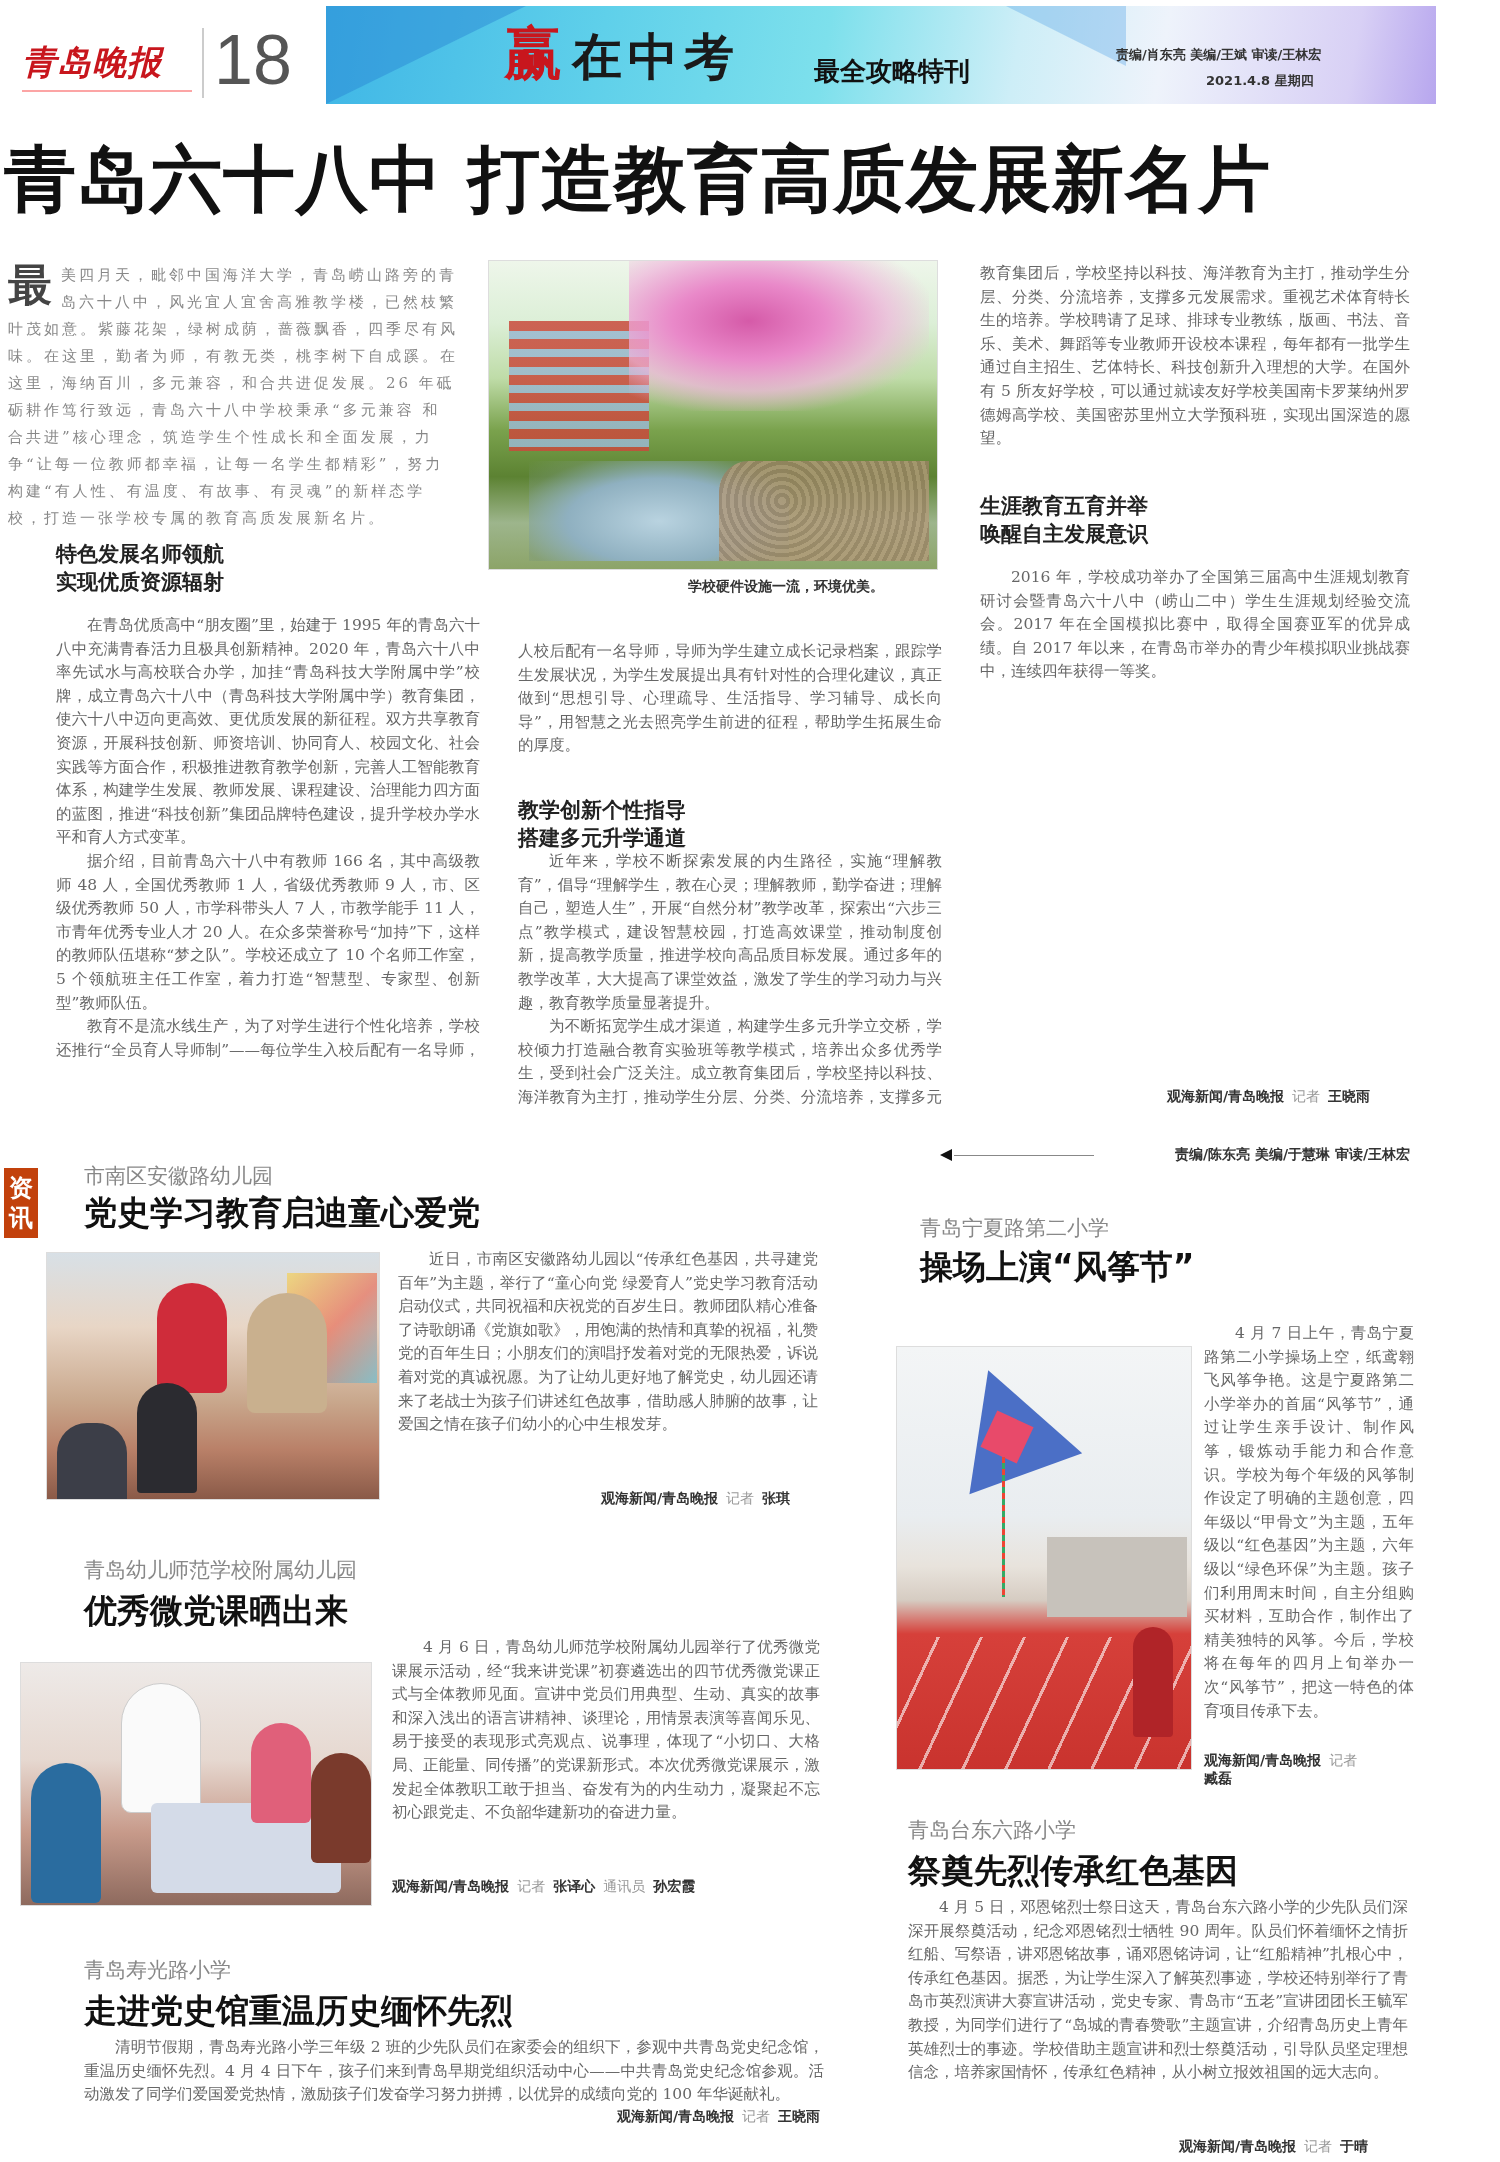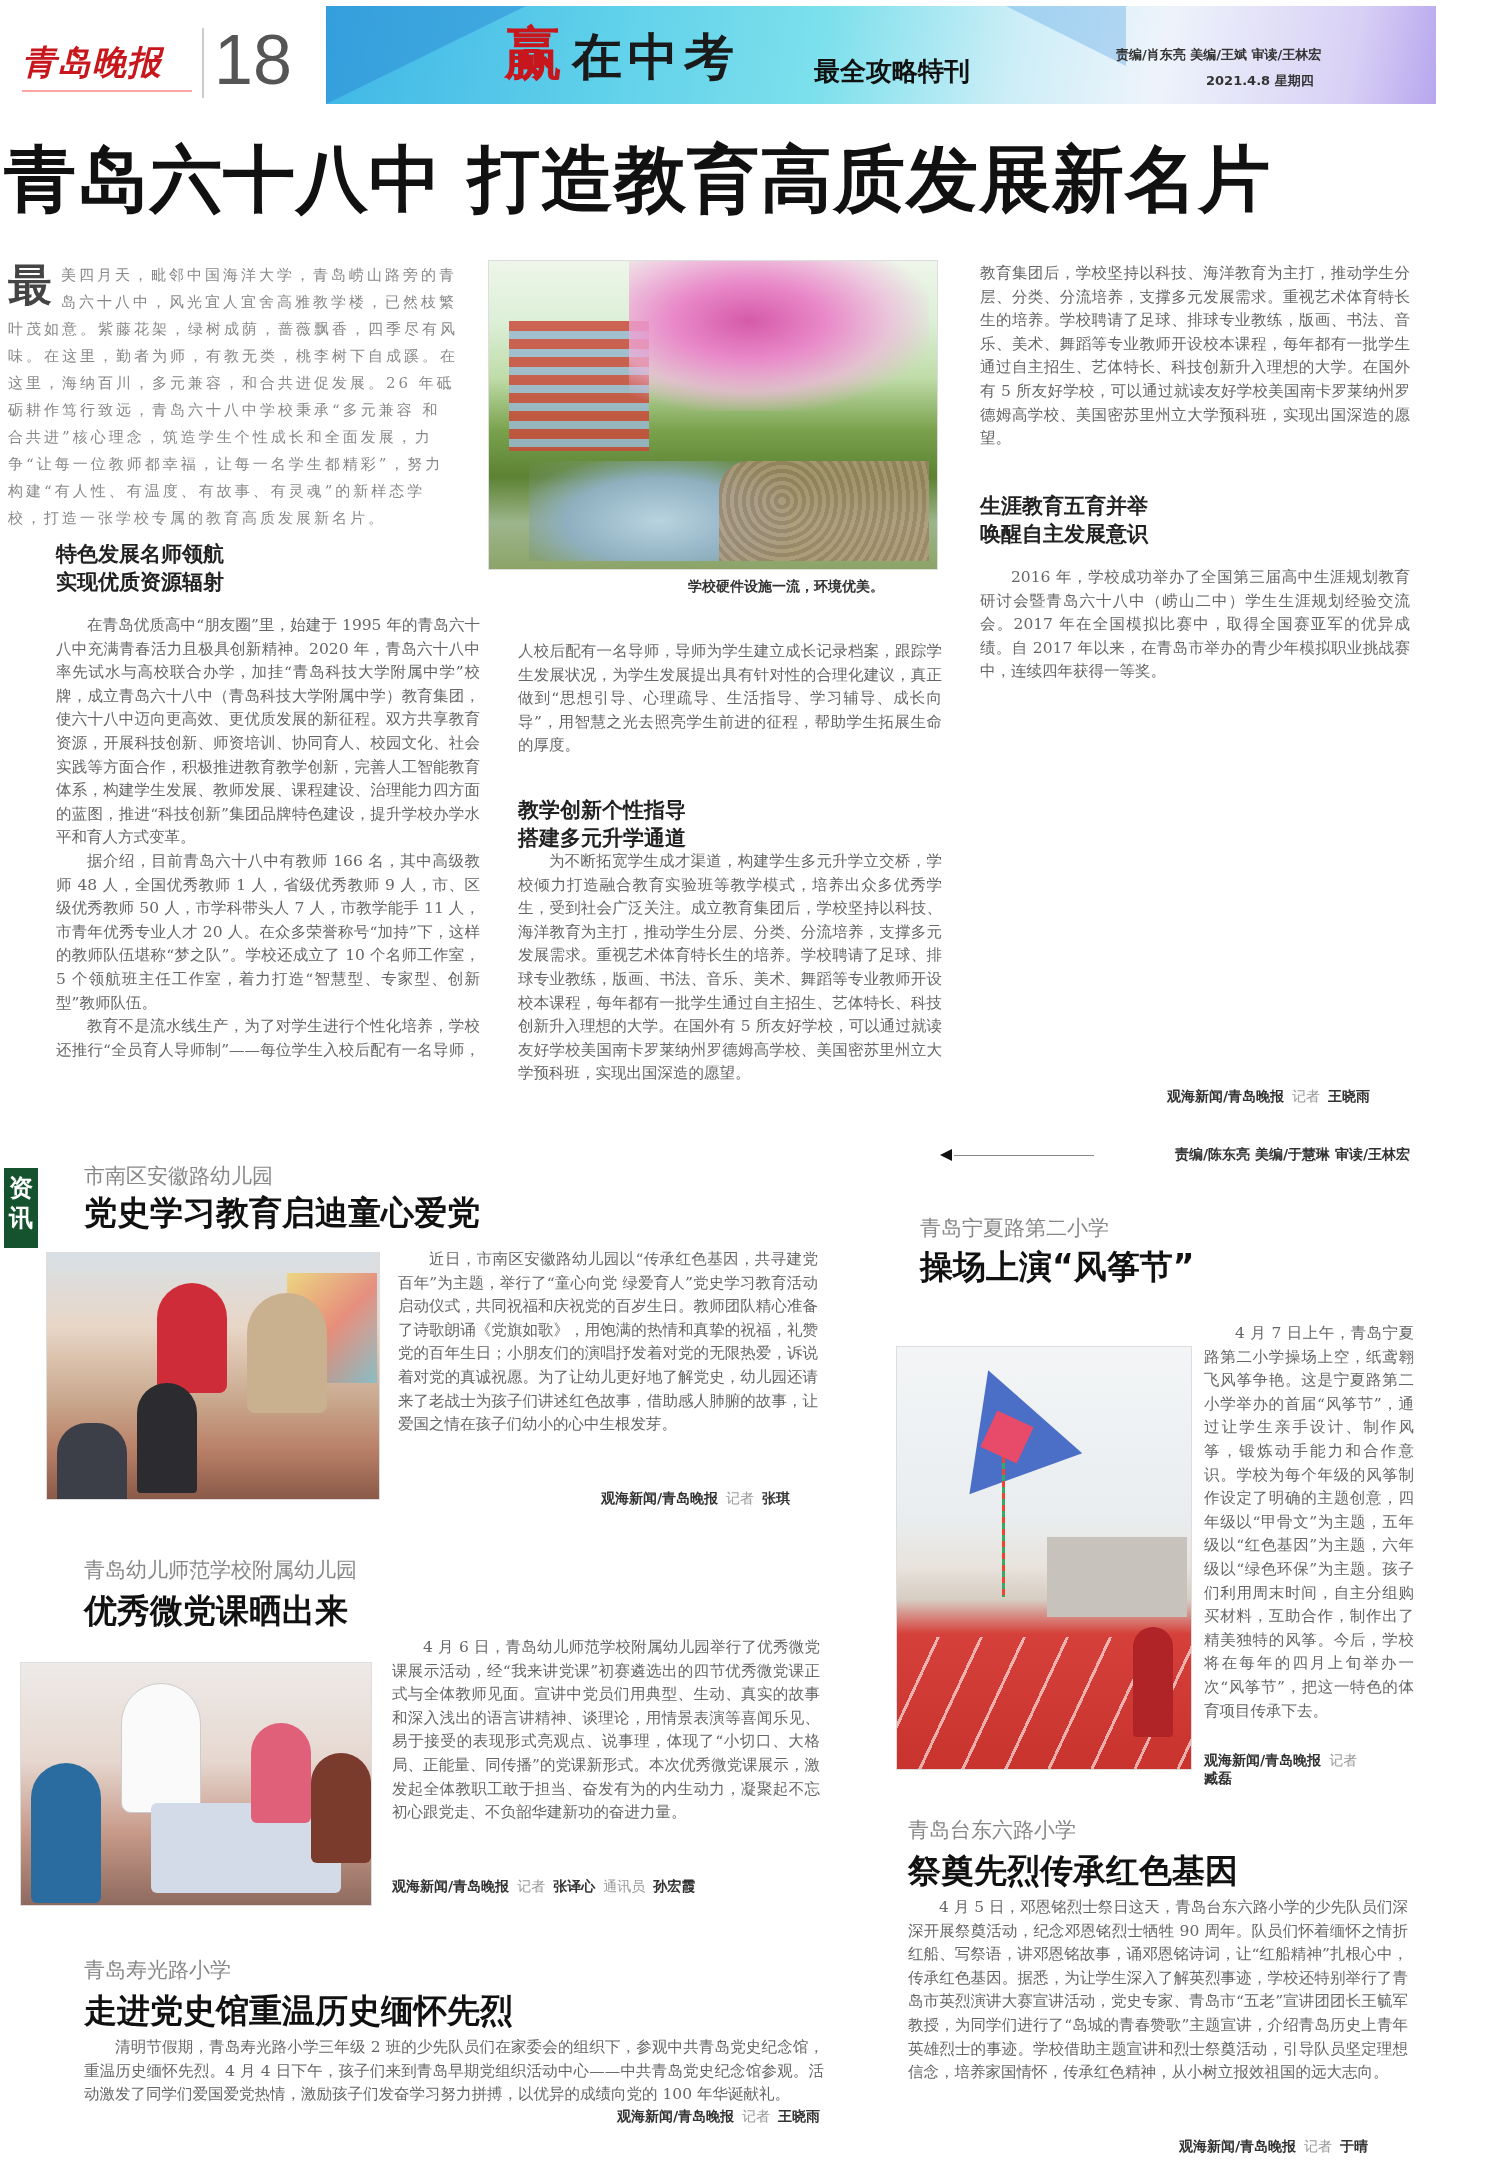--- a/index.html
+++ b/index.html
@@ -64,21 +64,21 @@
   .photo-kite .kid { position: absolute; left: 236px; top: 280px; width: 40px; height: 110px; background: #b02428; border-radius: 20px 20px 4px 4px; }
 
   
   .byline { font-size: 14px; color: #333; font-weight: bold; text-align: right; }
   .byline .muted { color: #999; font-weight: normal; margin: 0 8px; }
   .credits-line { left: 940px; top: 1146px; width: 470px; height: 20px; }
   .credits-line .arrow { position: absolute; left: 0; top: 3px; width: 0; height: 0; border-top: 6px solid transparent; border-bottom: 6px solid transparent; border-right: 12px solid #111; }
   .credits-line .rule { position: absolute; left: 14px; top: 9px; width: 140px; height: 1px; background: #888; }
   .credits-line .txt { position: absolute; right: 0; top: 0; font-size: 14px; font-weight: bold; color: #333; }
 
-  .tag-news { left: 4px; top: 1168px; width: 34px; height: 80px; background: #14532d; color: #fff; font-size: 24px; line-height: 30px; text-align: center; padding-top: 5px; font-weight: bold; }
+  .tag-news { left: 4px; top: 1168px; width: 34px; height: 70px; background: #c2410c; color: #fff; font-size: 24px; line-height: 30px; text-align: center; padding-top: 5px; font-weight: bold; }
 
   .kicker { font-size: 21px; color: #888; font-family: "DejaVu Serif", serif; line-height: 28px; }
   .story-title { font-size: 33px; font-weight: bold; color: #111; line-height: 42px; white-space: nowrap; }
 </style>
 </head>
 <body>
 
 <div class="abs logo">青岛晚报</div>
 <div class="abs vsep"></div>
 <div class="abs pageno">18</div>
@@ -119,20 +119,21 @@
 </div>
 
 <div class="abs body-text" style="left:518px; top:640px; width:424px; max-height:118px; overflow:hidden;">
   <p class="noindent">人校后配有一名导师，导师为学生建立成长记录档案，跟踪学生发展状况，为学生发展提出具有针对性的合理化建议，真正做到“思想引导、心理疏导、生活指导、学习辅导、成长向导”，用智慧之光去照亮学生前进的征程，帮助学生拓展生命的厚度。</p>
 </div>
 <div class="abs" style="left:518px; top:796px; width:220px;">
   <div class="subhead">教学创新个性指导</div>
   <div class="subhead">搭建多元升学通道</div>
 </div>
 <div class="abs body-text" style="left:518px; top:850px; width:424px; max-height:262px; overflow:hidden;">
+  <p>近年来，学校不断探索发展的内生路径，实施“理解教育”，倡导“理解学生，教在心灵；理解教师，勤学奋进；理解自己，塑造人生”，开展“自然分材”教学改革，探索出“六步三点”教学模式，建设智慧校园，打造高效课堂，推动制度创新，提高教学质量，推进学校向高品质目标发展。通过多年的教学改革，大大提高了课堂效益，激发了学生的学习动力与兴趣，教育教学质量显著提升。</p>
   <p>为不断拓宽学生成才渠道，构建学生多元升学立交桥，学校倾力打造融合教育实验班等教学模式，培养出众多优秀学生，受到社会广泛关注。成立教育集团后，学校坚持以科技、海洋教育为主打，推动学生分层、分类、分流培养，支撑多元发展需求。重视艺术体育特长生的培养。学校聘请了足球、排球专业教练，版画、书法、音乐、美术、舞蹈等专业教师开设校本课程，每年都有一批学生通过自主招生、艺体特长、科技创新升入理想的大学。在国外有 5 所友好学校，可以通过就读友好学校美国南卡罗莱纳州罗德姆高学校、美国密苏里州立大学预科班，实现出国深造的愿望。</p>
 </div>
 
 <div class="abs body-text" style="left:980px; top:262px; width:430px; max-height:212px; overflow:hidden;">
   <p class="noindent">教育集团后，学校坚持以科技、海洋教育为主打，推动学生分层、分类、分流培养，支撑多元发展需求。重视艺术体育特长生的培养。学校聘请了足球、排球专业教练，版画、书法、音乐、美术、舞蹈等专业教师开设校本课程，每年都有一批学生通过自主招生、艺体特长、科技创新升入理想的大学。在国外有 5 所友好学校，可以通过就读友好学校美国南卡罗莱纳州罗德姆高学校、美国密苏里州立大学预科班，实现出国深造的愿望。</p>
 </div>
 <div class="abs" style="left:980px; top:492px; width:220px;">
   <div class="subhead">生涯教育五育并举</div>
   <div class="subhead">唤醒自主发展意识</div>
 </div>

